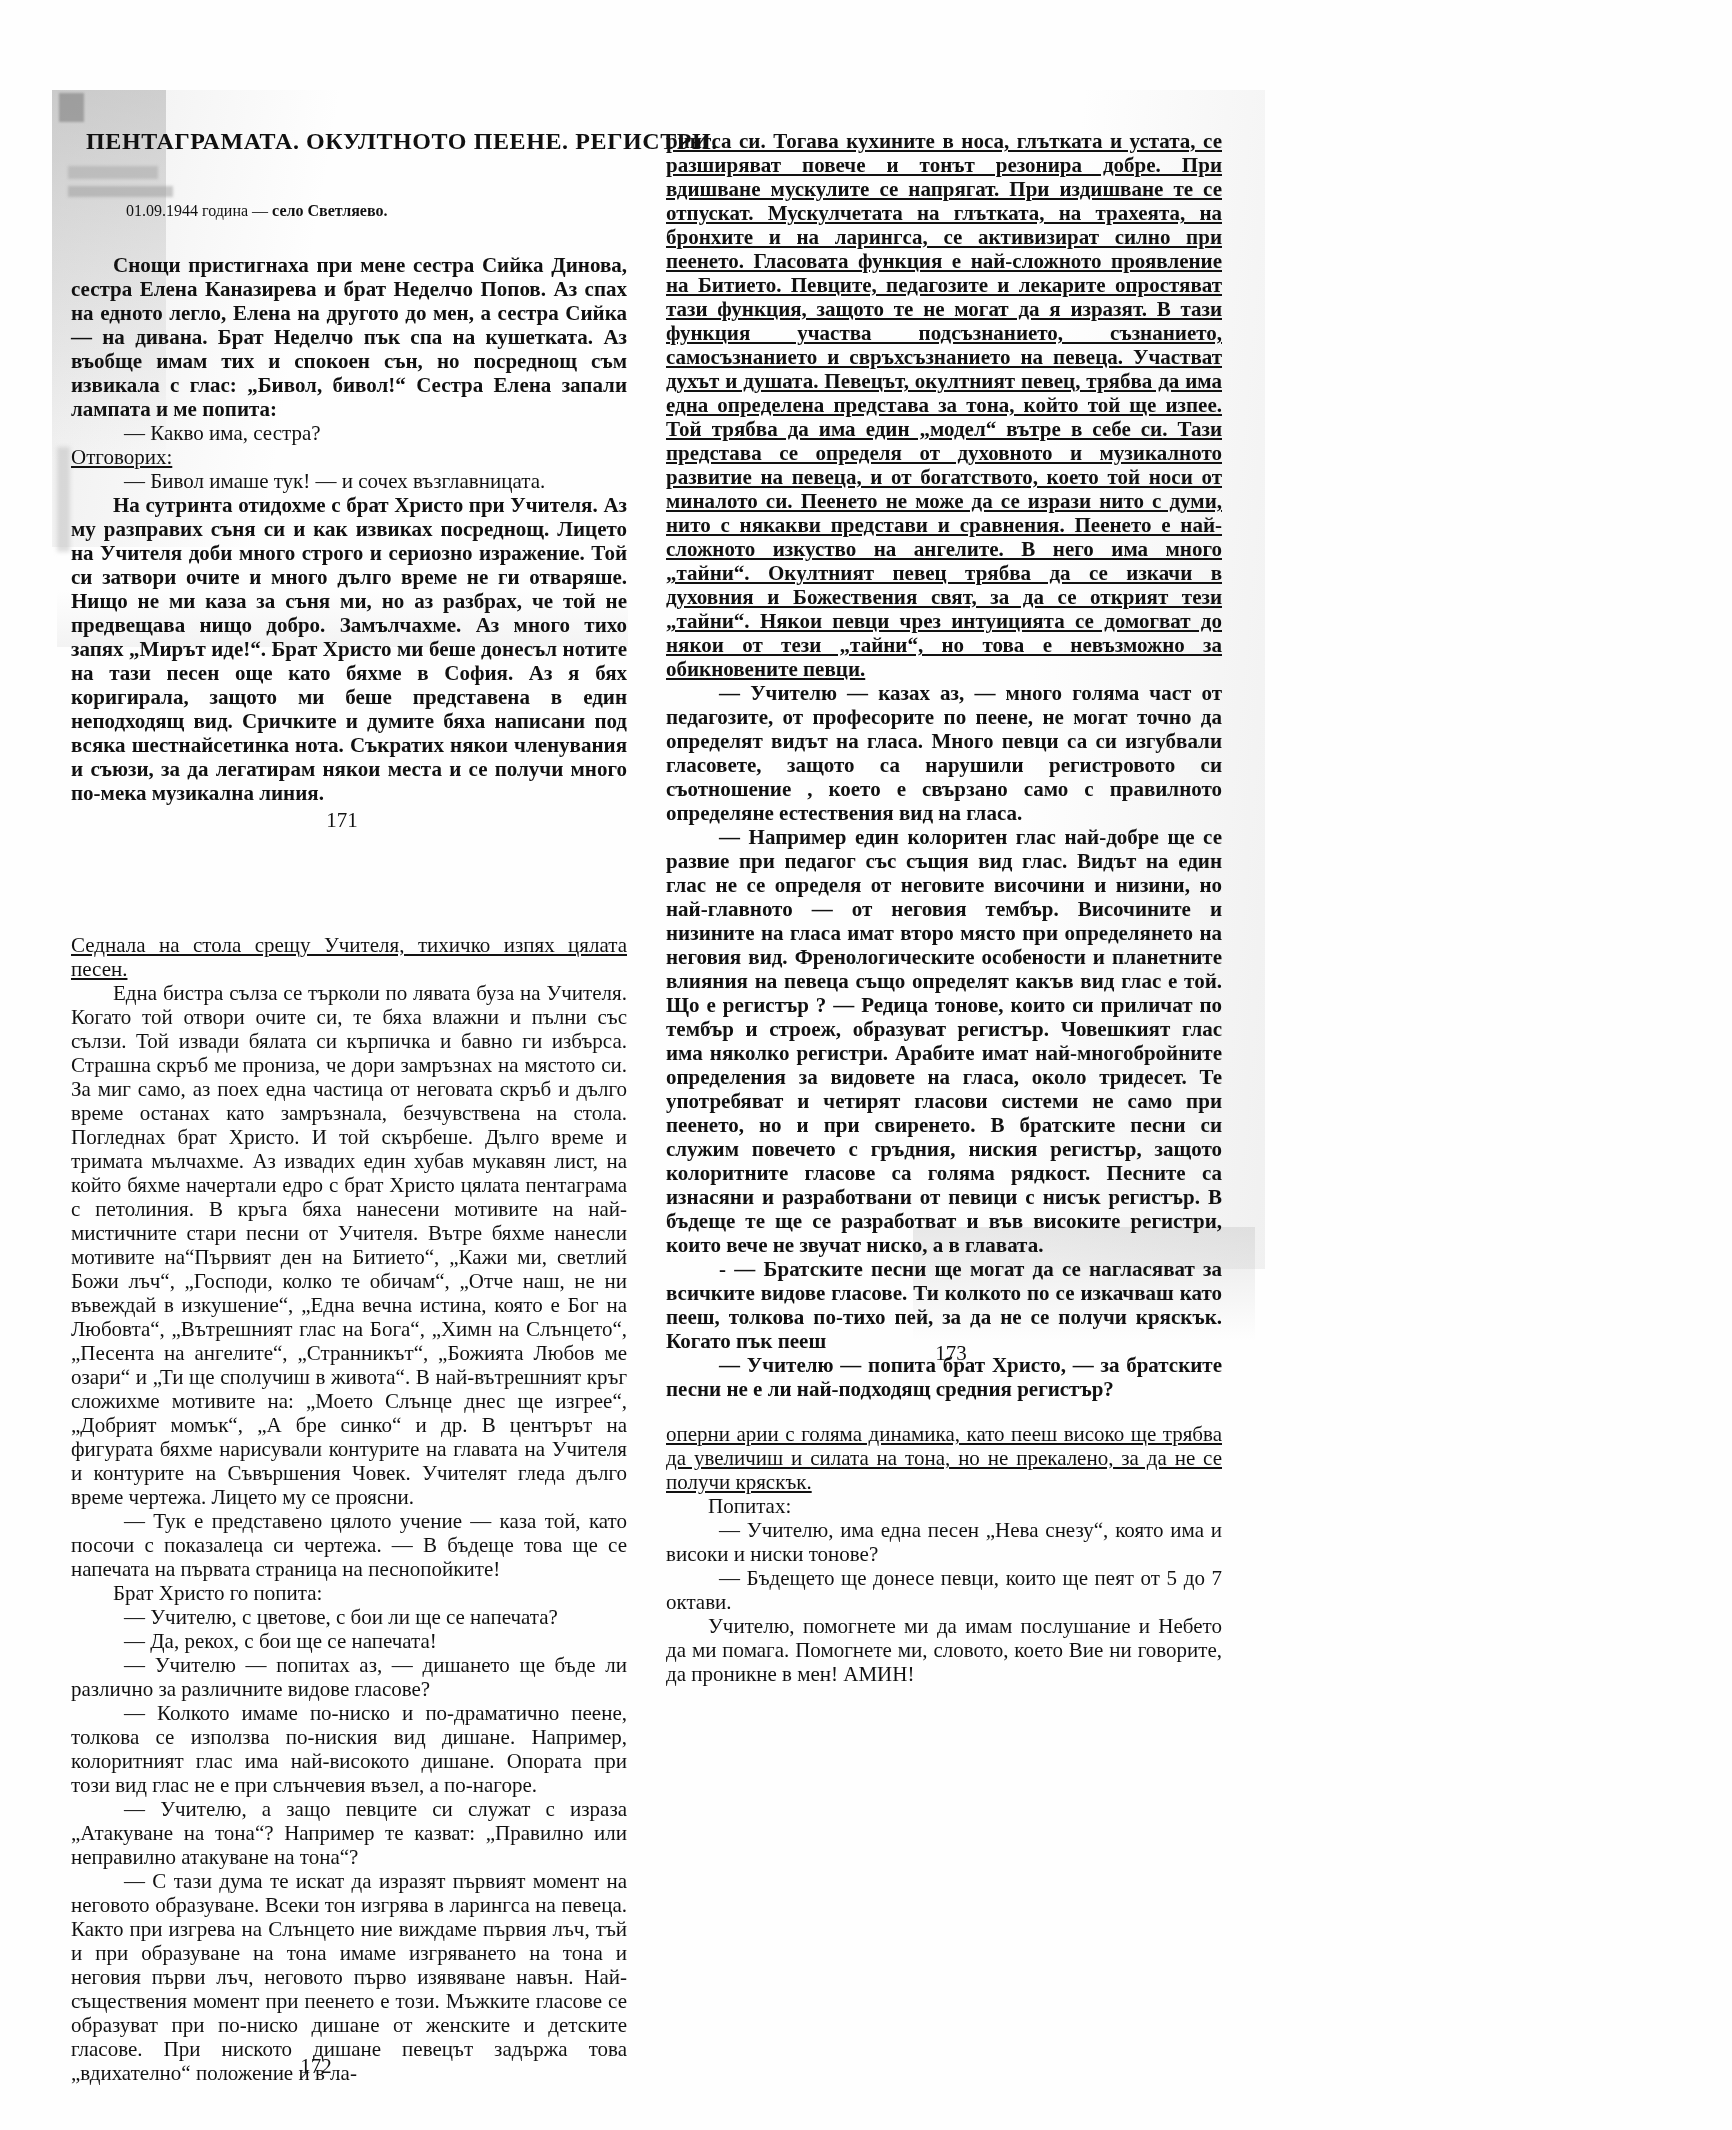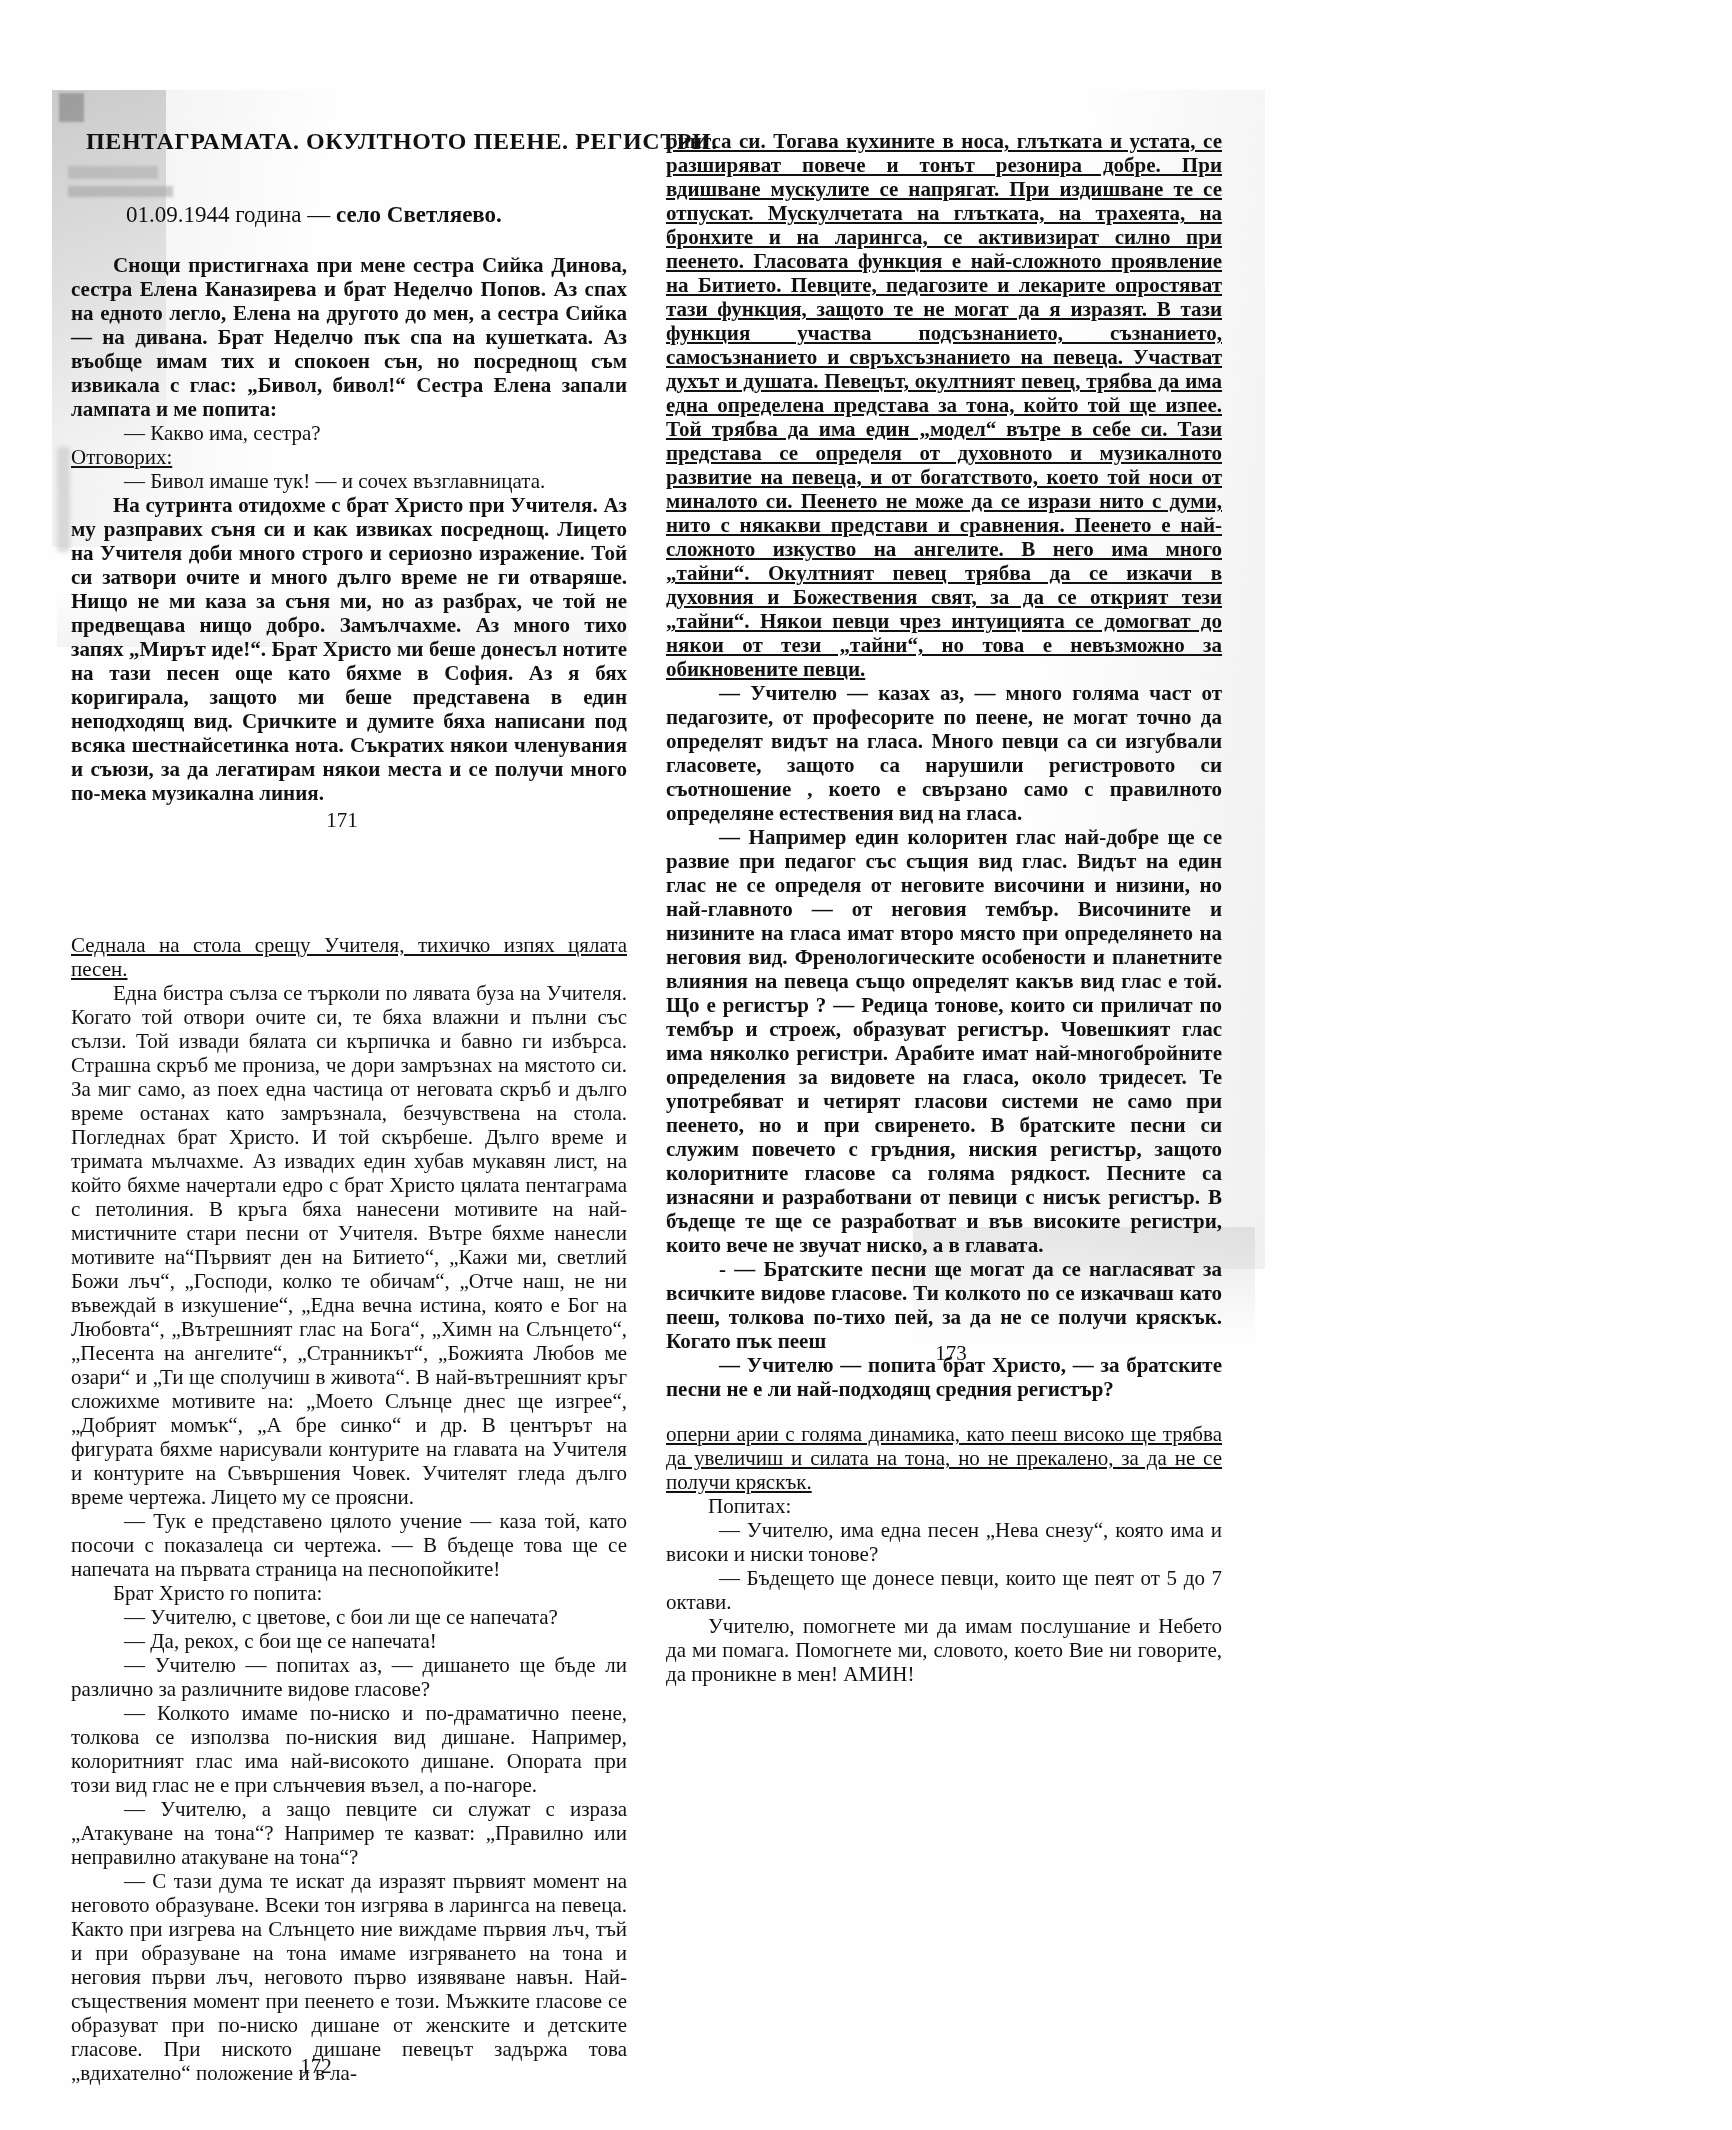--- a/index.html
+++ b/index.html
@@ -29,21 +29,21 @@
   .smudge1{left:59px;top:93px;width:25px;height:28.5px;background:rgba(120,120,120,.55);filter:blur(1.1px);}
   .smudge2{left:68px;top:166px;width:90px;height:13.3px;background:rgba(160,160,160,.45);filter:blur(1.5px);}
   .smudge3{left:68px;top:186px;width:105px;height:11.4px;background:rgba(150,150,150,.48);filter:blur(1.5px);}
   .smudge4{left:57px;top:447px;width:13.3px;height:105px;background:rgba(175,175,175,.40);filter:blur(1.9px);}
   .block{position:absolute;}
 
   h1.title{
     font-size:24px;font-weight:bold;letter-spacing:0.6px;
     margin:0;line-height:1.1;white-space:nowrap;
   }
-  .dateline{font-size:23px;margin:0;}
+  .dateline{font-size:16px;margin:0;}
   .dateline .place{font-weight:bold;}
 
   p.para{
     margin:0;
     font-size:21px;
     line-height:24px;
     text-align:justify;
     text-indent:42px;
     hyphens:none;
   }

